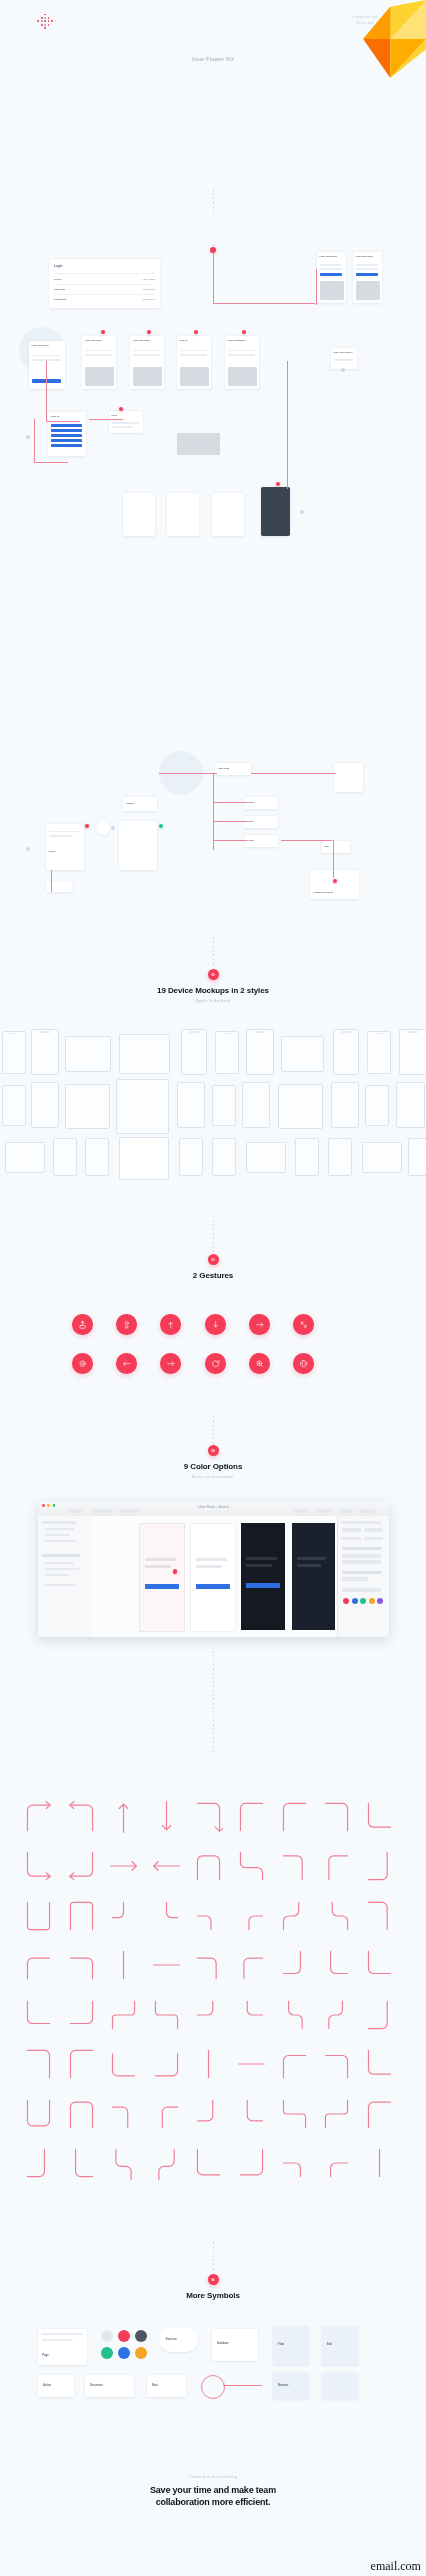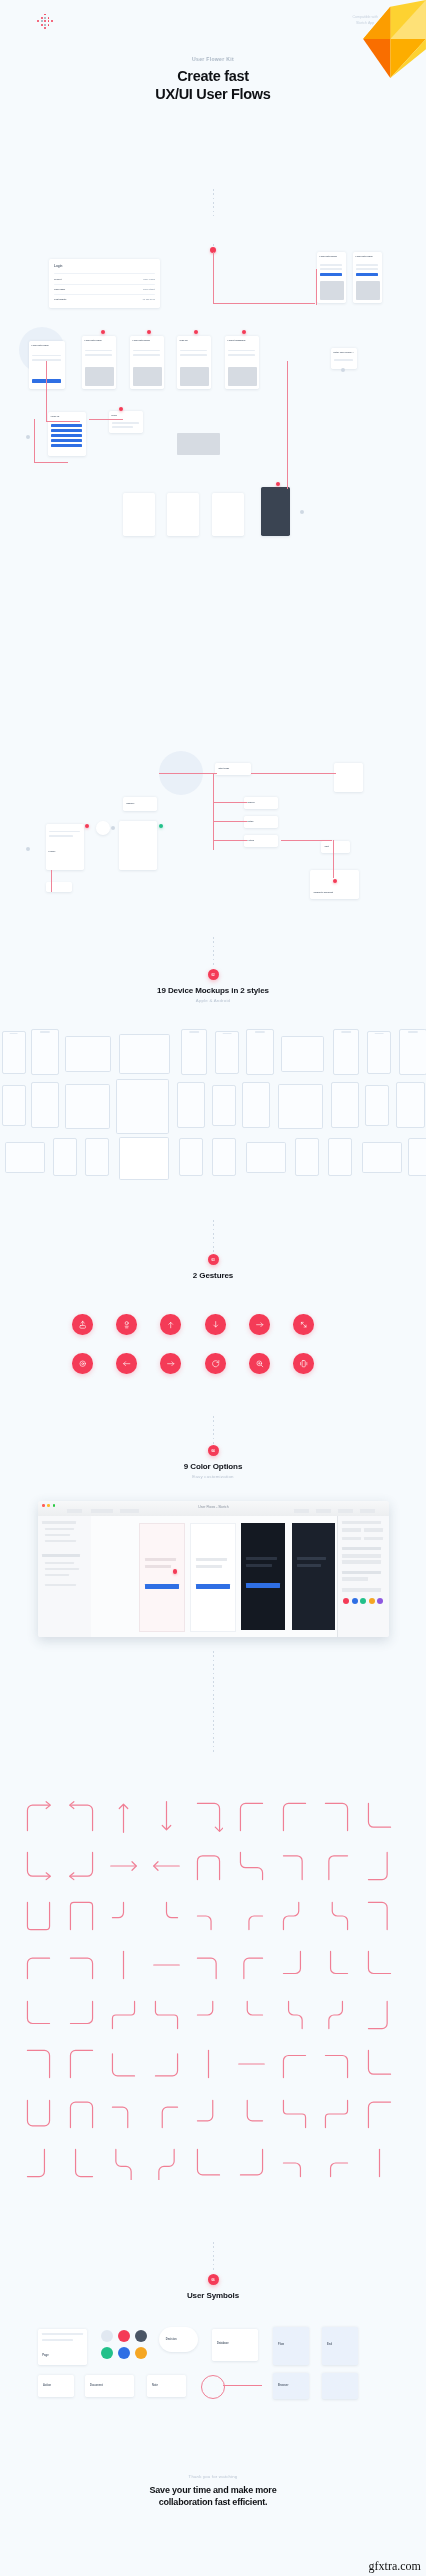--- a/index.html
+++ b/index.html
@@ -112,24 +112,20 @@
       <polygon points="38,8 38,46 6,46" fill="#fdad00"></polygon>
       <polygon points="6,46 38,46 38,92" fill="#f96e00"></polygon>
       <polygon points="38,46 80,46 38,92" fill="#fdad00"></polygon>
       <polygon points="80,0 80,46 38,46" fill="#fee177"></polygon>
       <polygon points="38,8 6,46 38,46" fill="#fc9d00"></polygon>
       <polygon points="80,46 80,58 38,92" fill="#fdd231"></polygon>
     </svg>
   </div>
 
   <div class="kicker">User Flower Kit</div>
-  <div class="h1">
-    <div>Create fast</div>
-    <div>UX/UI User Flows</div>
-  </div>
 
   <div class="dotline" style="position:absolute;left:213px;top:189px;height:27px;"></div>
 
   <div class="dotline" style="position:absolute;left:213px;top:244px;height:12px;"></div>
 
   <div class="section" style="top:252px;height:358px;">
 
     <div class="card" style="left:49px;top:6.8px;width:111px;height:49px;">
       <div class="ttl" style="left:5.1px;top:5.1px;font-size:3.1px;">Login</div>
       <div class="bar" style="left:5.1px;top:14.5px;width:101px;height:0.5px;background:#eef2f7;"></div>
@@ -740,21 +736,21 @@
           <path d="M30 20H16a6 6 0 0 0-6 6v10"></path>
         </svg></div>
     <div class="arrowcell" style="left:365px;top:346px;"><svg width="29" height="34" viewBox="0 0 34 40">
           <path d="M17 4v32"></path>
         </svg></div>
   </div>
 
   <div class="dotline" style="position:absolute;left:213px;top:2242px;height:29px;"></div>
   <div class="section center" style="top:2274px;">
     <div class="badge">06</div>
-    <div class="sec-title">User Symbols</div>
+    <div class="sec-title">More Symbols</div>
   </div>
 
   <div class="section" style="top:2320px;height:136px;">
     <div class="sym" style="left:38px;top:8.5px;width:49px;height:36px;">
       <div class="bar" style="left:4.3px;top:4.3px;width:41px;height:2.6px;"></div>
       <div class="bar" style="left:4.3px;top:10.2px;width:31px;height:2.6px;"></div>
       <div class="ttl" style="left:4.3px;top:25.6px;font-size:2.7px;">Page</div>
     </div>
 
     <div class="chip" style="left:101px;top:10.2px;width:12px;height:12px;background:#e1e8f1;"></div>
@@ -789,19 +785,19 @@
     <div style="position:absolute;left:201px;top:55px;width:22px;height:22px;border:1.4px solid #f07f95;border-radius:50%;"></div>
     <div style="position:absolute;left:223px;top:65px;width:39px;height:1.4px;background:#f07f95;"></div>
     <div class="sym blue" style="left:273px;top:53px;width:36px;height:25.6px;">
       <div class="ttl" style="left:5.1px;top:11px;font-size:2.6px;">Browser</div>
     </div>
     <div class="sym blue" style="left:322px;top:53px;width:36px;height:25.6px;"></div>
   </div>
 
   <div class="thanks">Thank you for watching</div>
   <div class="foot">
-    <div>Save your time and make more</div>
-    <div>collaboration fast efficient.</div>
-  </div>
-  <div class="wm">gfxtra.com</div>
+    <div>Save your time and make team</div>
+    <div>collaboration more efficient.</div>
+  </div>
+  <div class="wm">email.com</div>
 
 </div>
 
 
 </body></html>

